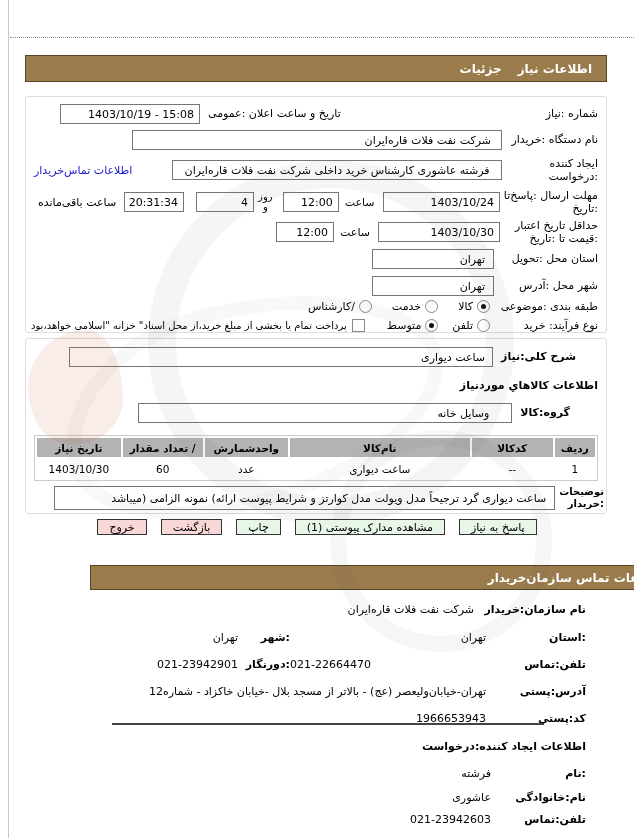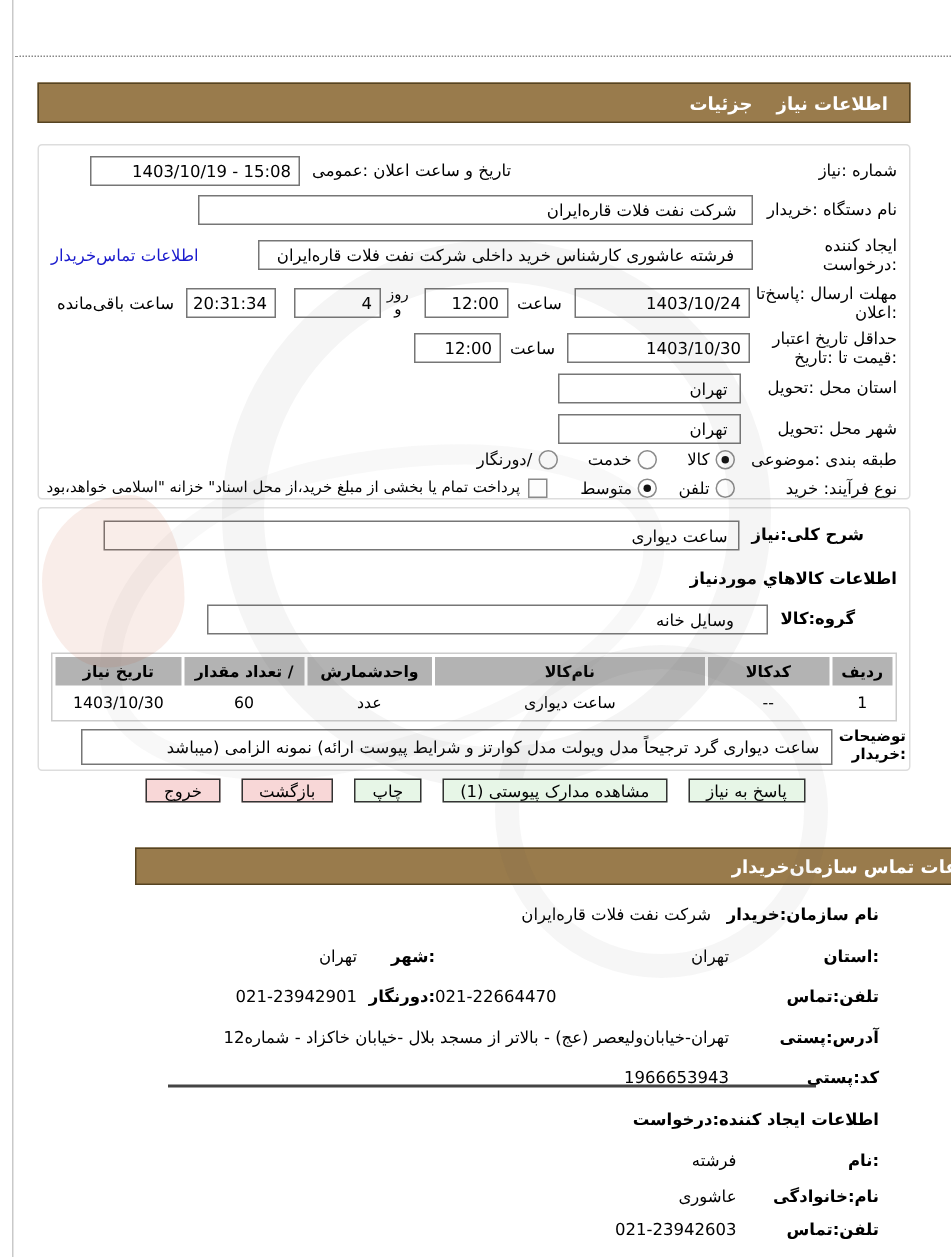--- a/index.html
+++ b/index.html
@@ -111,21 +111,21 @@
         <span class="flabel" style="width:88px;">
           <span>ایجاد کننده</span><br><span>:درخواست</span>
         </span>
         <span class="box rtlv" style="width:330px;justify-content:center;">فرشته عاشوری کارشناس خرید داخلی شرکت نفت فلات قاره‌ایران</span>
       </span>
       <span class="link">اطلاعات تماس‌خریدار</span>
     </div>
 
     <div class="frow" style="top:92px;left:4px;">
       <span class="flabel" style="width:90px;">
-        <span>مهلت ارسال :پاسخ‌تا</span><br><span>:اعلان</span>
+        <span>مهلت ارسال :پاسخ‌تا</span><br><span>:تاریخ</span>
       </span>
       <span class="box num" style="width:122px;">1403/10/24</span>
       <span class="flabel" style="margin:0 8px 0 6px;">ساعت</span>
       <span class="box num" style="width:58px;">12:00</span>
       <span class="stack" style="margin-right:10px;">
         <span>روز</span>
           <span>و</span>
       </span>
       <span class="box num" style="width:60px;">4</span>
       <span class="box num" style="width:62px;margin-right:12px;">20:31:34</span>
@@ -140,37 +140,37 @@
       <span class="flabel" style="margin:0 8px 0 6px;">ساعت</span>
       <span class="box num" style="width:58px;">12:00</span>
     </div>
 
     <div class="frow" style="top:152px;">
       <span class="flabel" style="width:96px;">استان محل :تحویل</span>
       <span class="box rtlv" style="width:122px;padding-right:8px;">تهران</span>
     </div>
 
     <div class="frow" style="top:179px;">
-      <span class="flabel" style="width:96px;">شهر محل :تحویل</span>
+      <span class="flabel" style="width:96px;">شهر محل :آدرس</span>
       <span class="box rtlv" style="width:122px;padding-right:8px;">تهران</span>
     </div>
 
     <div class="frow" style="top:203px;">
       <span class="flabel" style="width:100px;">طبقه بندی :موضوعی</span>
       <span class="ropt">
         <span class="radio sel"></span>
         <span>کالا</span>
       </span>
       <span class="ropt">
         <span class="radio"></span>
         <span>خدمت</span>
       </span>
       <span class="ropt">
         <span class="radio"></span>
-        <span>/دورنگار</span>
+        <span>/کارشناس</span>
       </span>
     </div>
 
     <div class="frow" style="top:222px;left:4px;">
       <span class="flabel" style="width:100px;">نوع فرآیند: خرید</span>
       <span class="ropt" style="margin-left:14px;">
         <span class="radio"></span>
         <span>تلفن</span>
       </span>
       <span class="ropt" style="margin-left:22px;">

